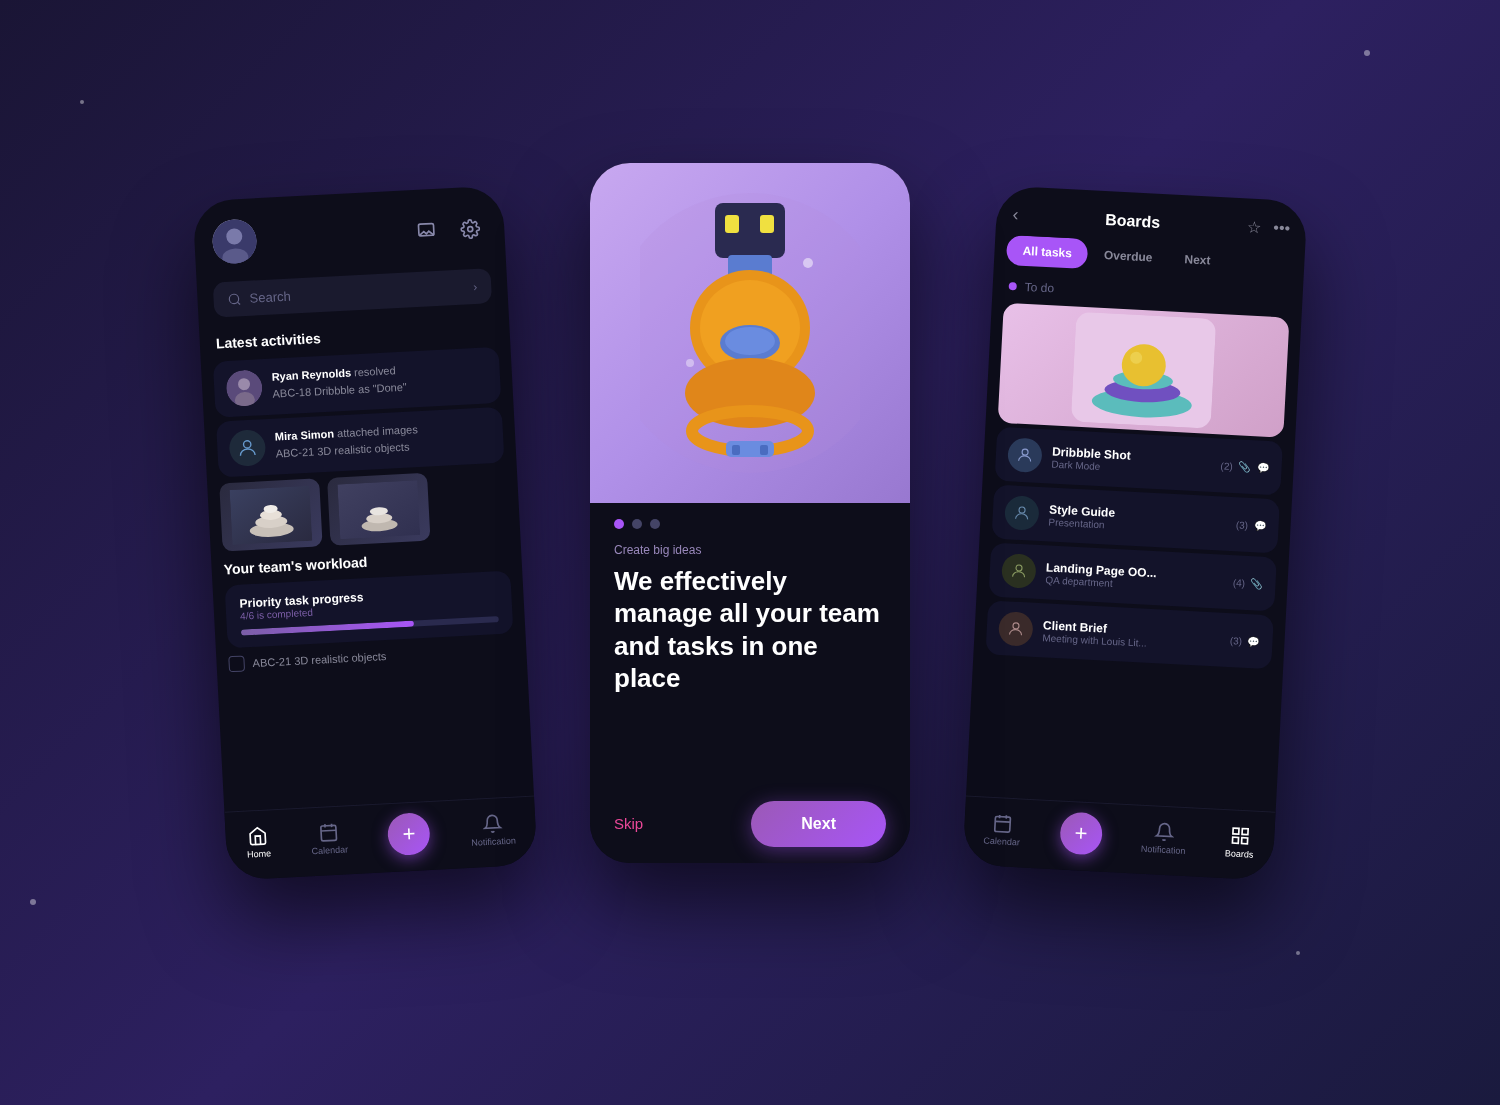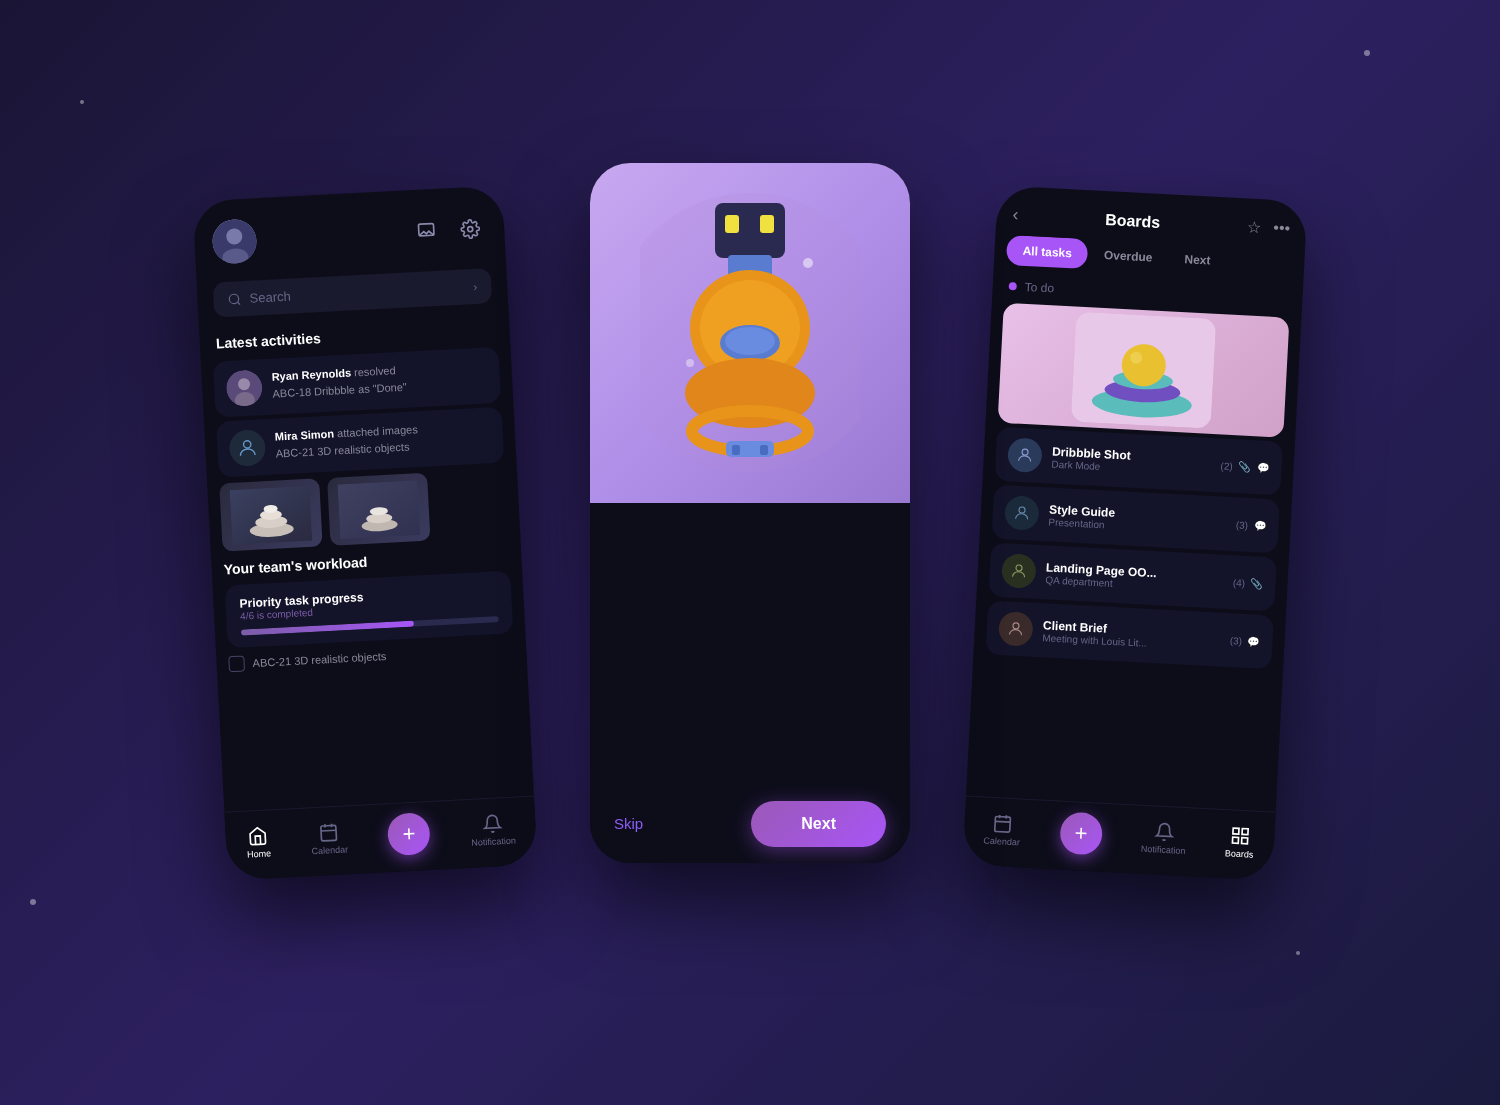--- a/index.html
+++ b/index.html
@@ -270,21 +270,21 @@
       align-items: center;
       justify-content: space-between;
       padding: 16px 24px;
       position: absolute;
       bottom: 0;
       left: 0;
       right: 0;
       background: #0d0d1a;
     }
     .skip-btn {
-      color: #8b5cf6;
+      color: #ec4899;
       font-size: 15px;
       font-weight: 500;
       background: none;
       border: none;
       cursor: pointer;
     }
     .next-btn {
       background: linear-gradient(135deg, #9b59b6, #a855f7);
       color: white;
       border: none;
@@ -580,20 +580,30 @@
 
           <rect x="86" y="258" width="48" height="16" rx="5" fill="#6a8ce0"></rect>
           <rect x="92" y="262" width="8" height="10" rx="2" fill="#4a6cc0"></rect>
           <rect x="120" y="262" width="8" height="10" rx="2" fill="#4a6cc0"></rect>
 
           <circle cx="168" cy="80" r="5" fill="rgba(255,255,255,0.5)"></circle>
           <circle cx="50" cy="180" r="4" fill="rgba(255,255,255,0.4)"></circle>
         </svg>
       </div>
 
+      <div class="center-content">
+
+        <div class="dots-indicator">
+          <div class="dot active"></div>
+          <div class="dot"></div>
+          <div class="dot"></div>
+        </div>
+        <div class="tagline">Create big ideas</div>
+        <div class="main-headline">We effectively manage all your team and tasks in one place</div>
+      </div>
 
       <div class="center-actions">
         <button class="skip-btn">Skip</button>
         <button class="next-btn">Next</button>
       </div>
     </div>
   </div>
 
   <div class="phone phone-right">
 

